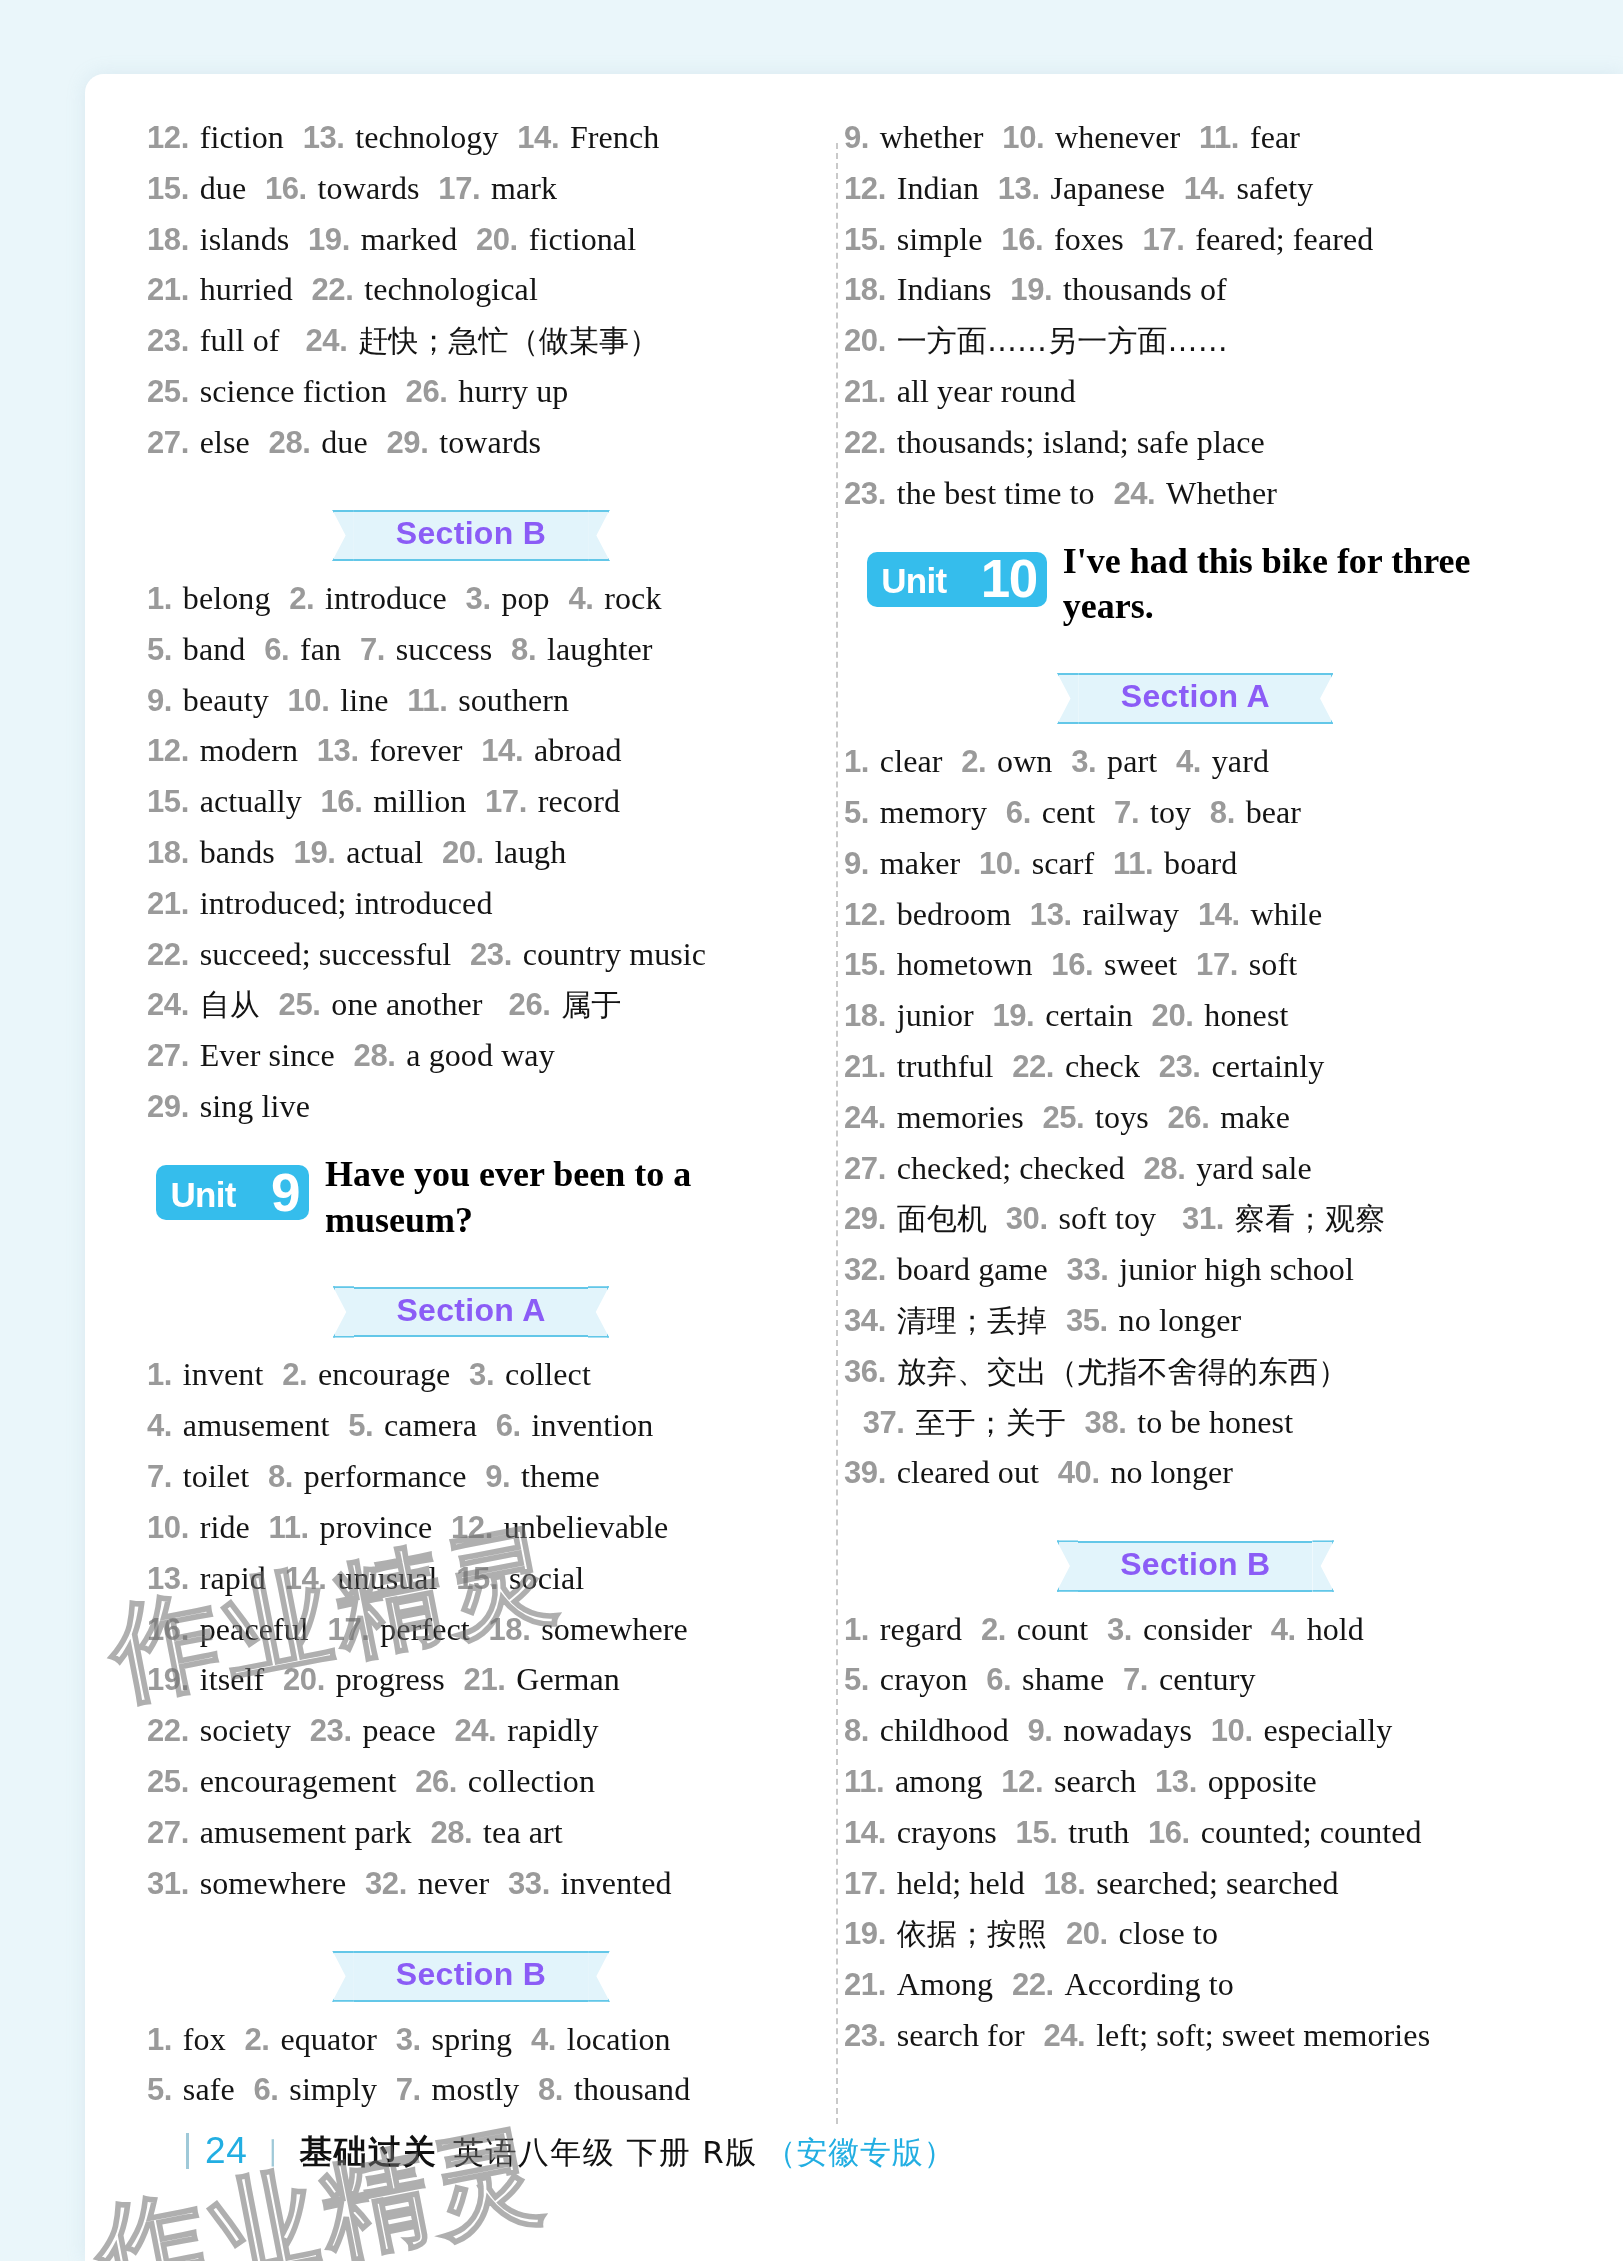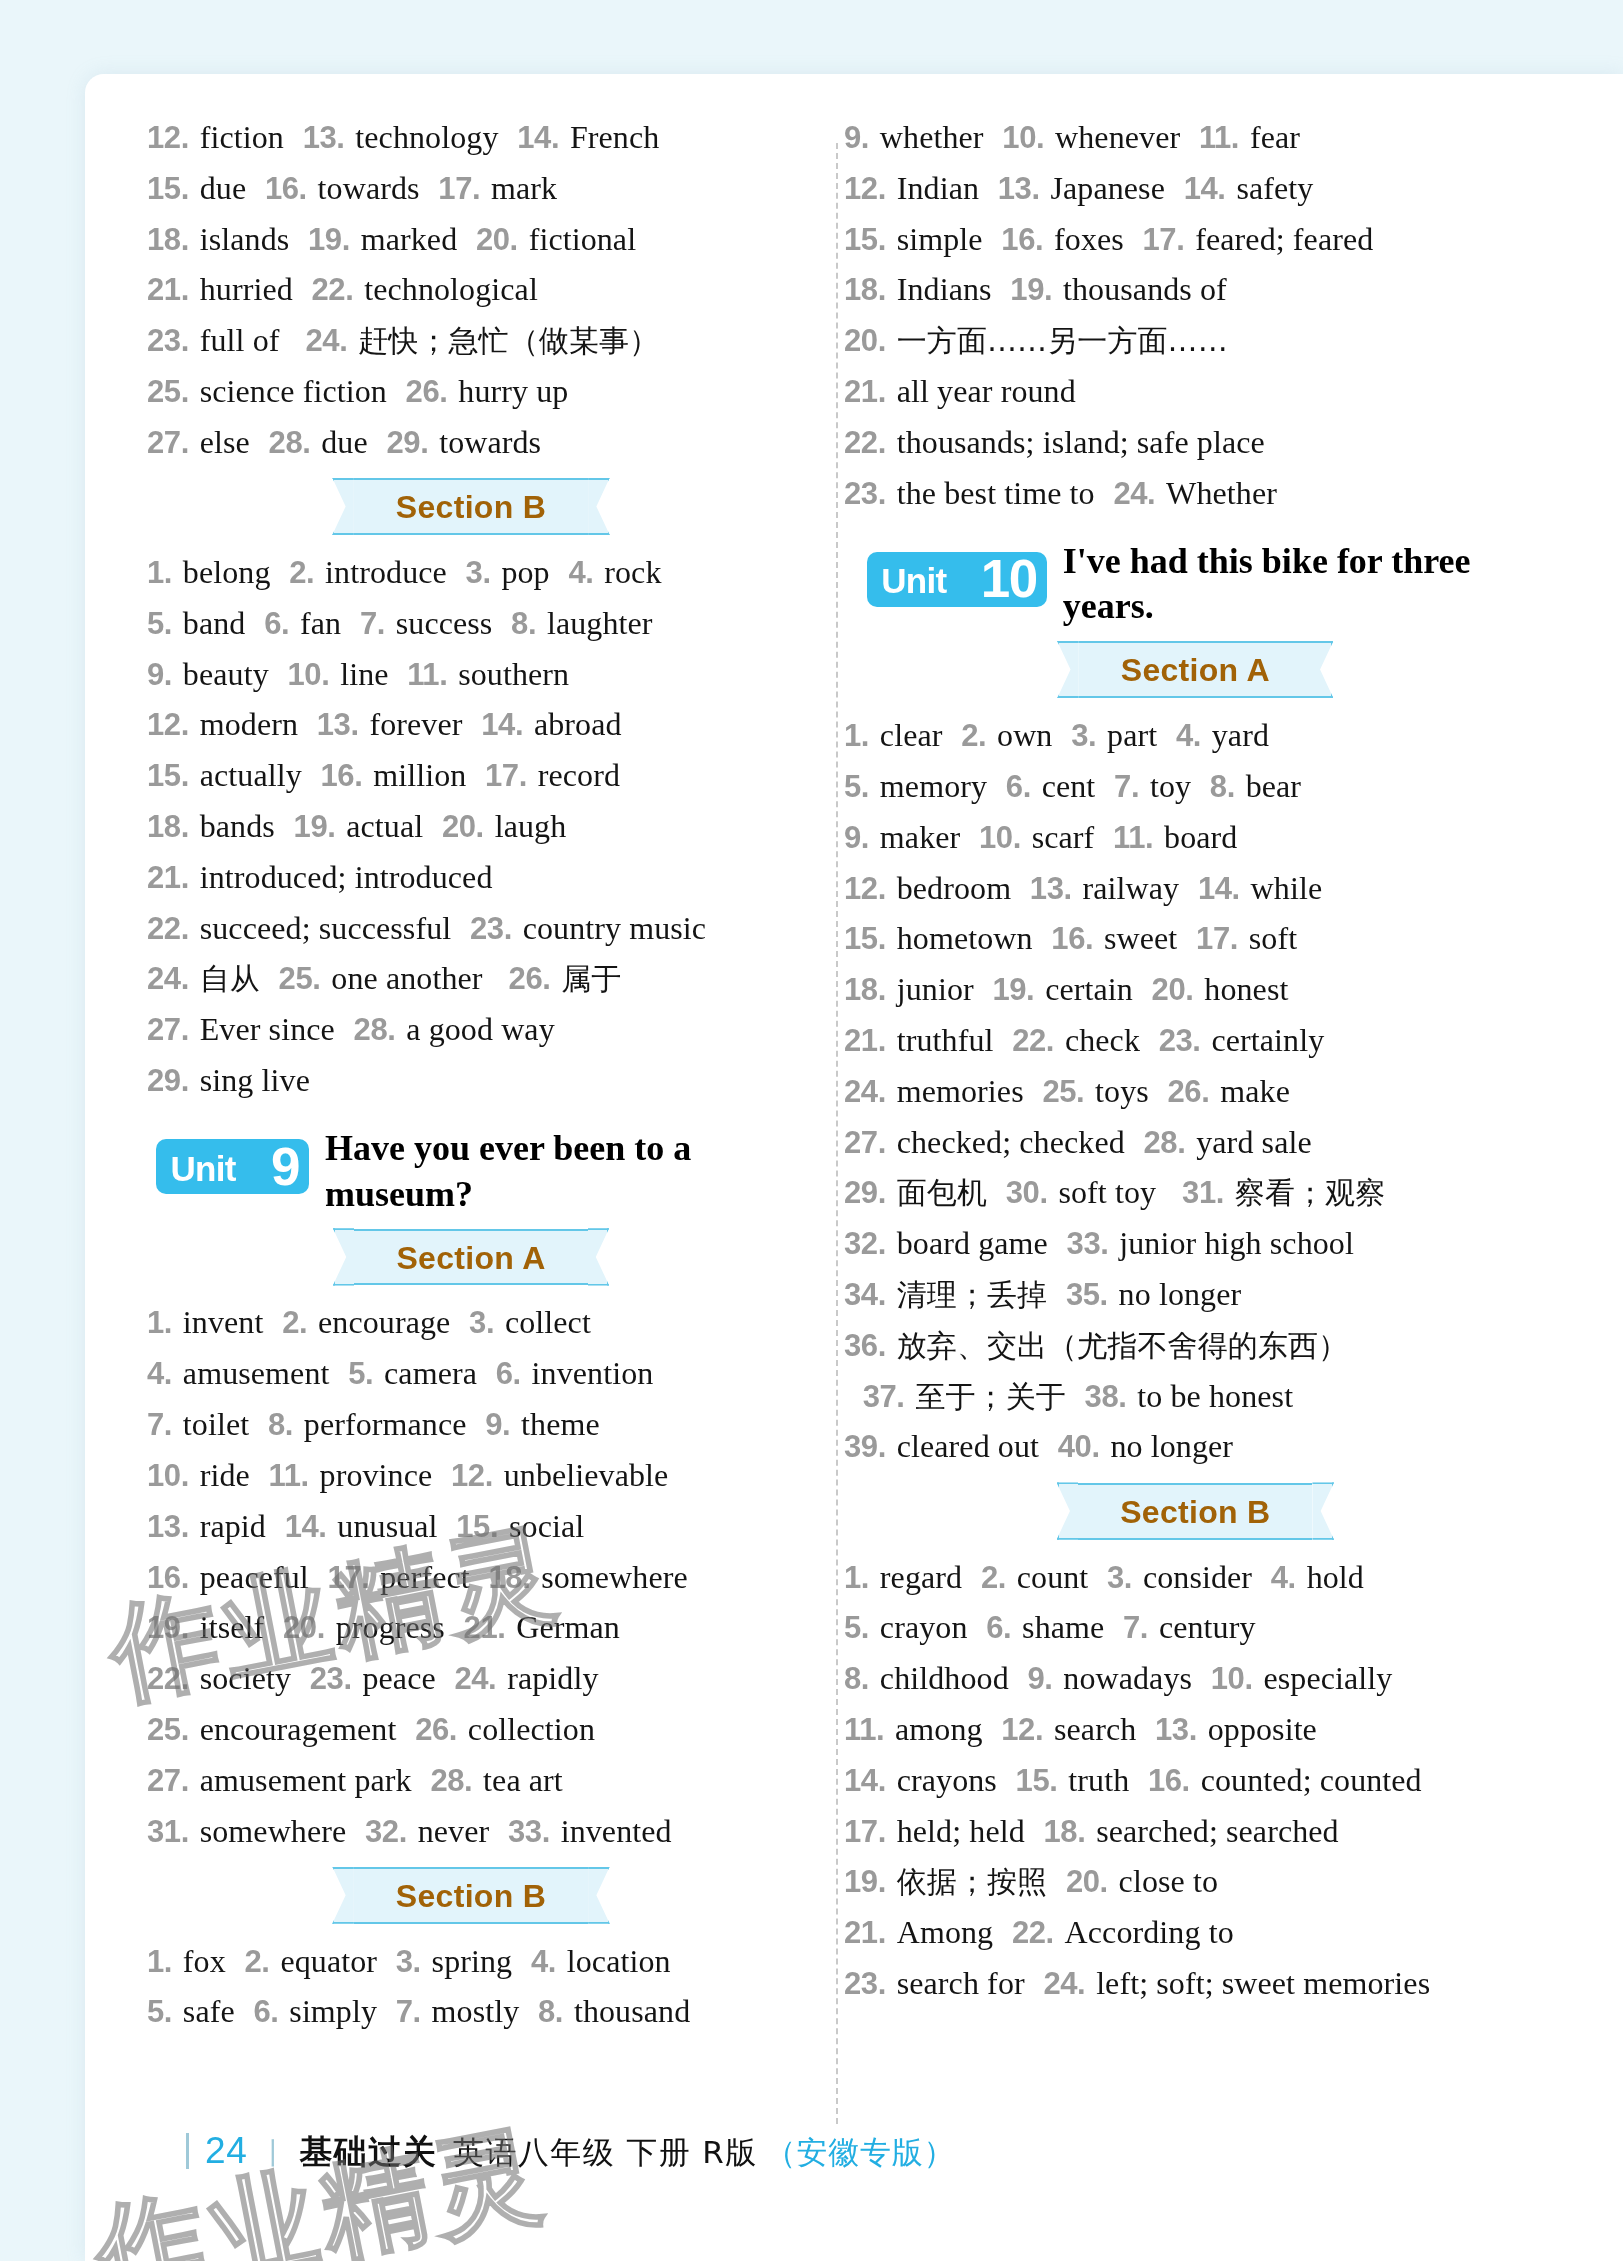--- a/index.html
+++ b/index.html
@@ -78,27 +78,28 @@
     display: flex;
     justify-content: center;
     margin: 11.5px 0 13px 0;
   }
   .section-badge {
     position: relative;
     display: inline-block;
     background: #e2f4fb;
     border-top: 2.2px solid #63c7e8;
     border-bottom: 2.2px solid #63c7e8;
-    padding: 7px 42px 5px 42px;
-    color: #a16207;
+    padding: 1px 42px 5px 42px;
+    color: #8b5cf6;
     font-family: "Liberation Sans", "DejaVu Sans", sans-serif;
     font-weight: bold;
     font-size: 32px;
     line-height: 1.28;
     letter-spacing: 0.3px;
+    margin-top: 32px;
   }
   .section-badge::before,
   .section-badge::after {
     content: "";
     position: absolute;
     top: -2.2px;
     width: 21.6px;
     height: calc(100% + 4.3px);
     background: #e2f4fb;
     border-top: 2.2px solid #63c7e8;

